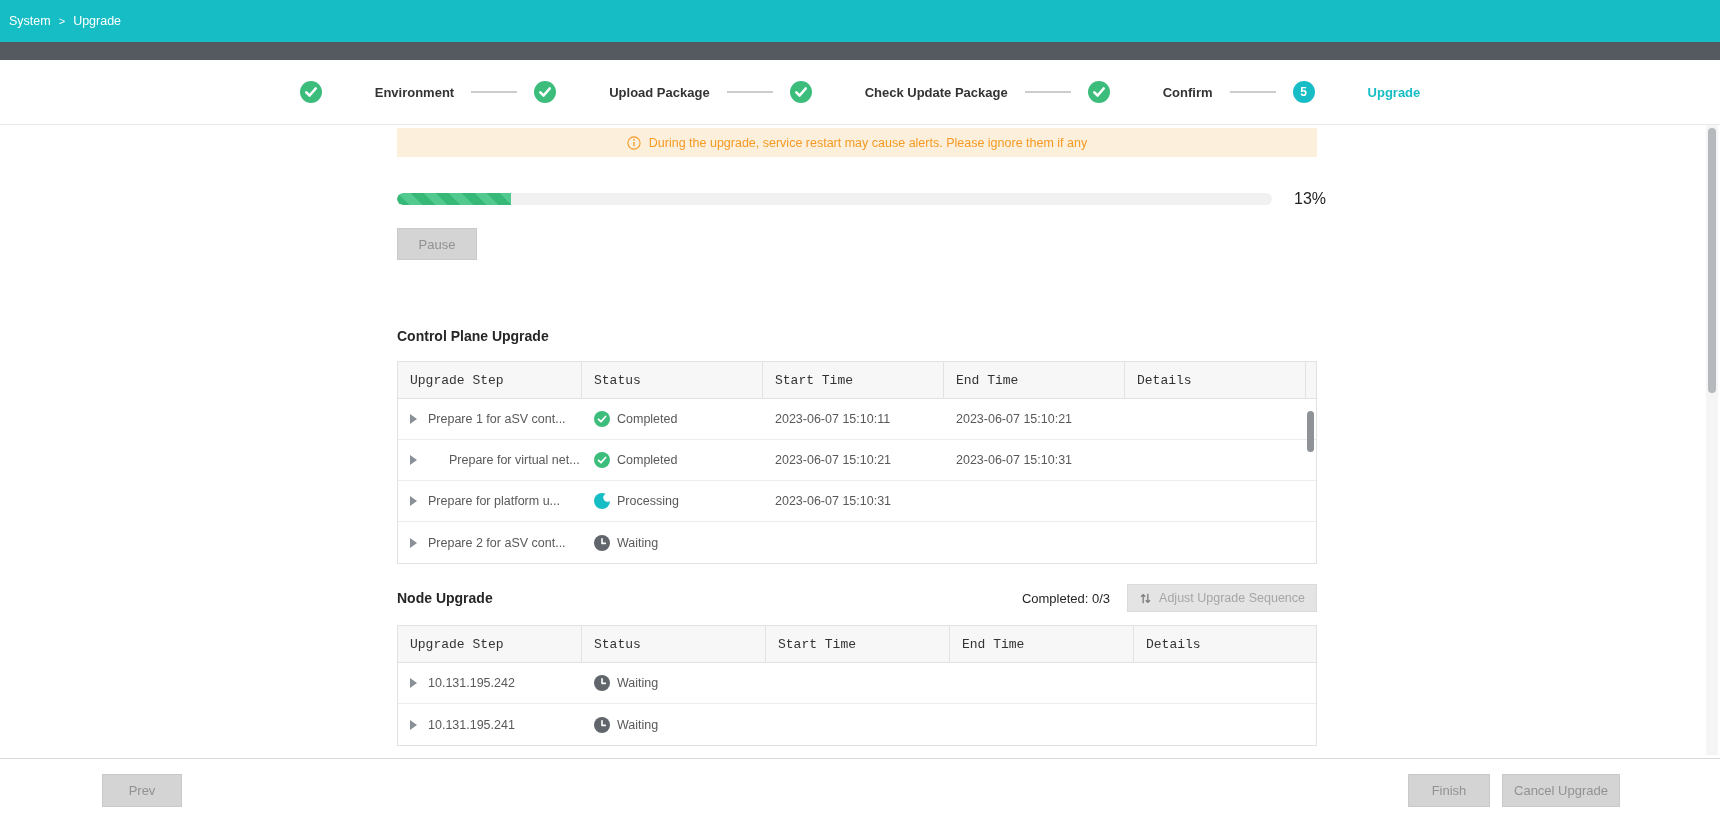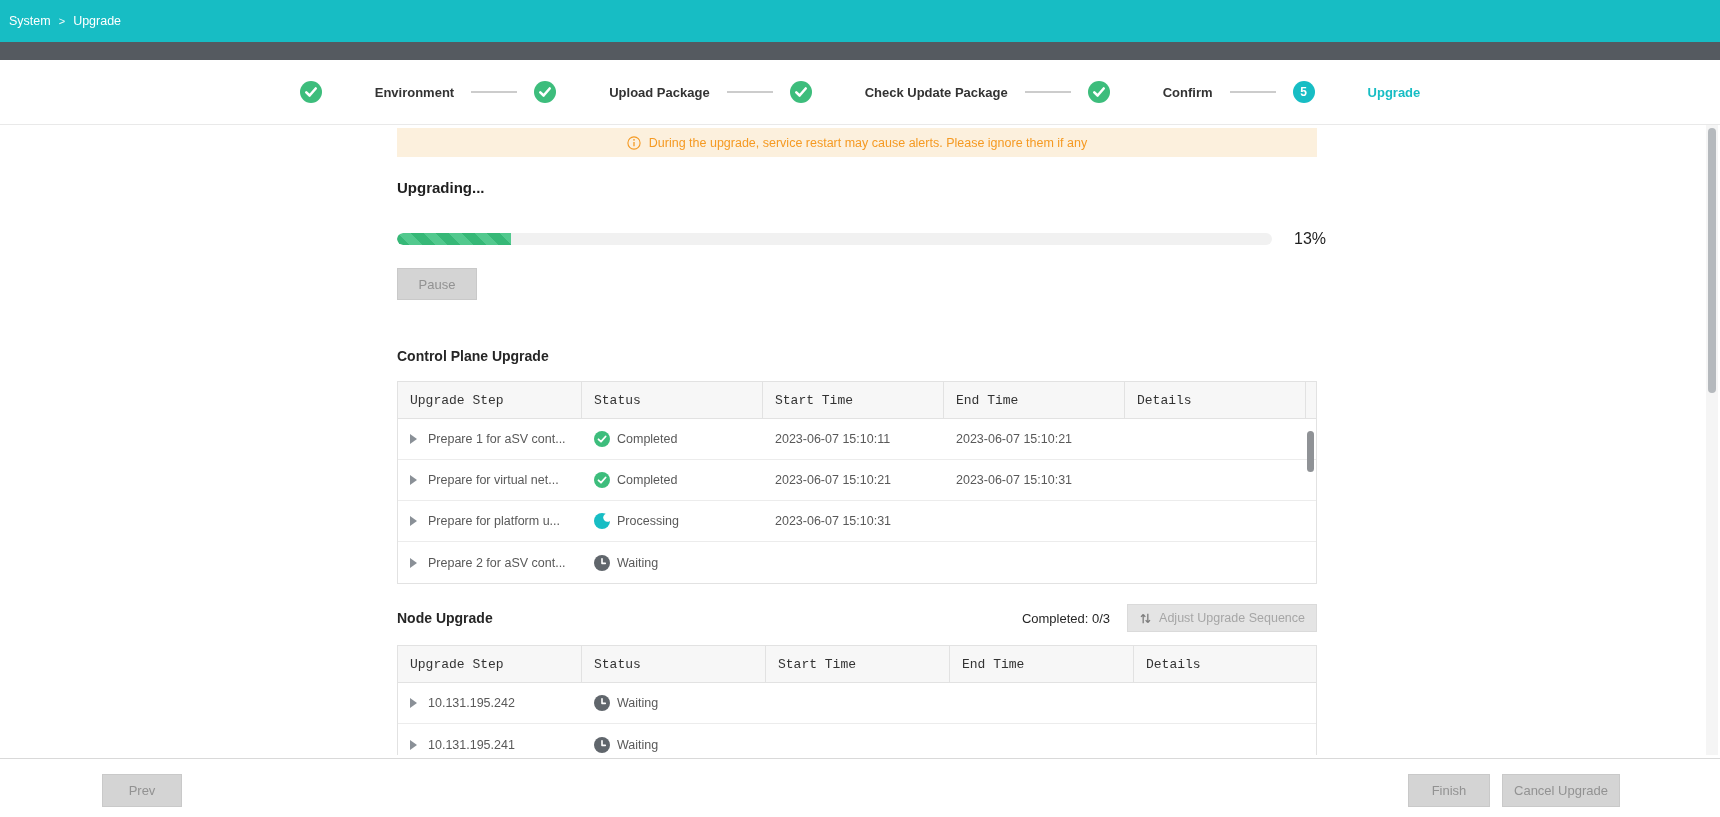--- a/index.html
+++ b/index.html
@@ -36,21 +36,21 @@
   .upgrading-title{margin-top:22px;font-size:15px;font-weight:bold;color:#1f1f1f;height:18px;}
   .progress-row{margin-top:33px;display:flex;align-items:center;}
   .progress-track{width:875px;height:12px;background:#f1f1f1;border-radius:7px;overflow:hidden;flex:none;}
   .progress-fill{height:100%;border-radius:7px 0 0 7px;
     background:repeating-linear-gradient(45deg,#36b877 0 9px,#52c98e 9px 18px);}
   .progress-label{margin-left:22px;font-size:16px;color:#1f1f1f;}
   .btn{font-family:"Liberation Sans",sans-serif;font-size:13px;}
   .btn-disabled{background:#d4d4d4;border:1px solid #c9c9c9;color:#929292;}
   .pause-btn{margin-top:20px;width:80px;height:32px;}
   .section-title{font-size:14px;font-weight:bold;color:#262626;}
-  .cp-title{margin-top:48px;height:17px;}
+  .cp-title{margin-top:68px;height:17px;}
   
   .tbl-wrap{position:relative;margin-top:16px;}
   .tbl{border:1px solid #e2e2e2;width:920px;background:#fff;}
   .tbl-header{display:flex;background:#f7f7f7;height:37px;align-items:stretch;border-bottom:1px solid #e2e2e2;}
   .tbl-header .cell{display:flex;align-items:center;font-size:13px;color:#333;font-family:Liberation Mono, monospace;}
   .cell{padding:0 12px;flex:none;overflow:hidden;white-space:nowrap;}
   .tbl-header .cell.with-sep{border-right:1px solid #e2e2e2;}
   .tbl-row{display:flex;height:41px;align-items:center;border-bottom:1px solid #ececec;background:#fff;}
   .tbl-row:last-child{border-bottom:none;}
   .tbl-row .cell{font-size:12.5px;color:#595959;display:flex;align-items:center;}
@@ -142,21 +142,20 @@
       <span style="display:inline-flex;">
         <svg width="14" height="14" viewBox="0 0 14 14">
             <circle cx="7" cy="7" r="6.1" fill="none" stroke="#f59a23" stroke-width="1.1"></circle>
             <line x1="7" y1="6.1" x2="7" y2="10.2" stroke="#f59a23" stroke-width="1.3"></line>
             <circle cx="7" cy="3.8" r="0.9" fill="#f59a23"></circle>
           </svg>
       </span>
       <span>During the upgrade, service restart may cause alerts. Please ignore them if any</span>
     </div>
 
-    <div class="upgrading-title">Upgrading...</div>
 
     <div class="progress-row">
       <div class="progress-track">
         <div class="progress-fill" id="progress-fill" style="width: 13%;"></div>
       </div>
       <span class="progress-label">13%</span>
     </div>
 
     <button class="btn btn-disabled pause-btn">Pause</button>
 
@@ -185,21 +184,21 @@
                     <path d="M4.5 8.3 L7 10.7 L11.6 5.5" fill="none" stroke="#fff" stroke-width="1.8" stroke-linecap="round" stroke-linejoin="round"></path>
                   </svg>
                 </span>
                 <span>Completed</span>
               </div>
               <div class="cell" style="width: 181px;">2023-06-07 15:10:11</div>
               <div class="cell" style="width: 181px;">2023-06-07 15:10:21</div>
               <div class="cell" style="width: 181px;"></div>
             </div>
             <div class="tbl-row">
-              <div class="cell" style="width: 184px;">
+              <div class="cell" style="width: 184px; gap: 21px;">
                 <span class="arrow"></span>
                 <span>Prepare for virtual net...</span>
               </div>
               <div class="cell status-cell" style="width: 181px;">
                 <span class="s-icon">
                   <svg width="16" height="16" viewBox="0 0 16 16">
                     <circle cx="8" cy="8" r="8" fill="#3dbd7c"></circle>
                     <path d="M4.5 8.3 L7 10.7 L11.6 5.5" fill="none" stroke="#fff" stroke-width="1.8" stroke-linecap="round" stroke-linejoin="round"></path>
                   </svg>
                 </span>

